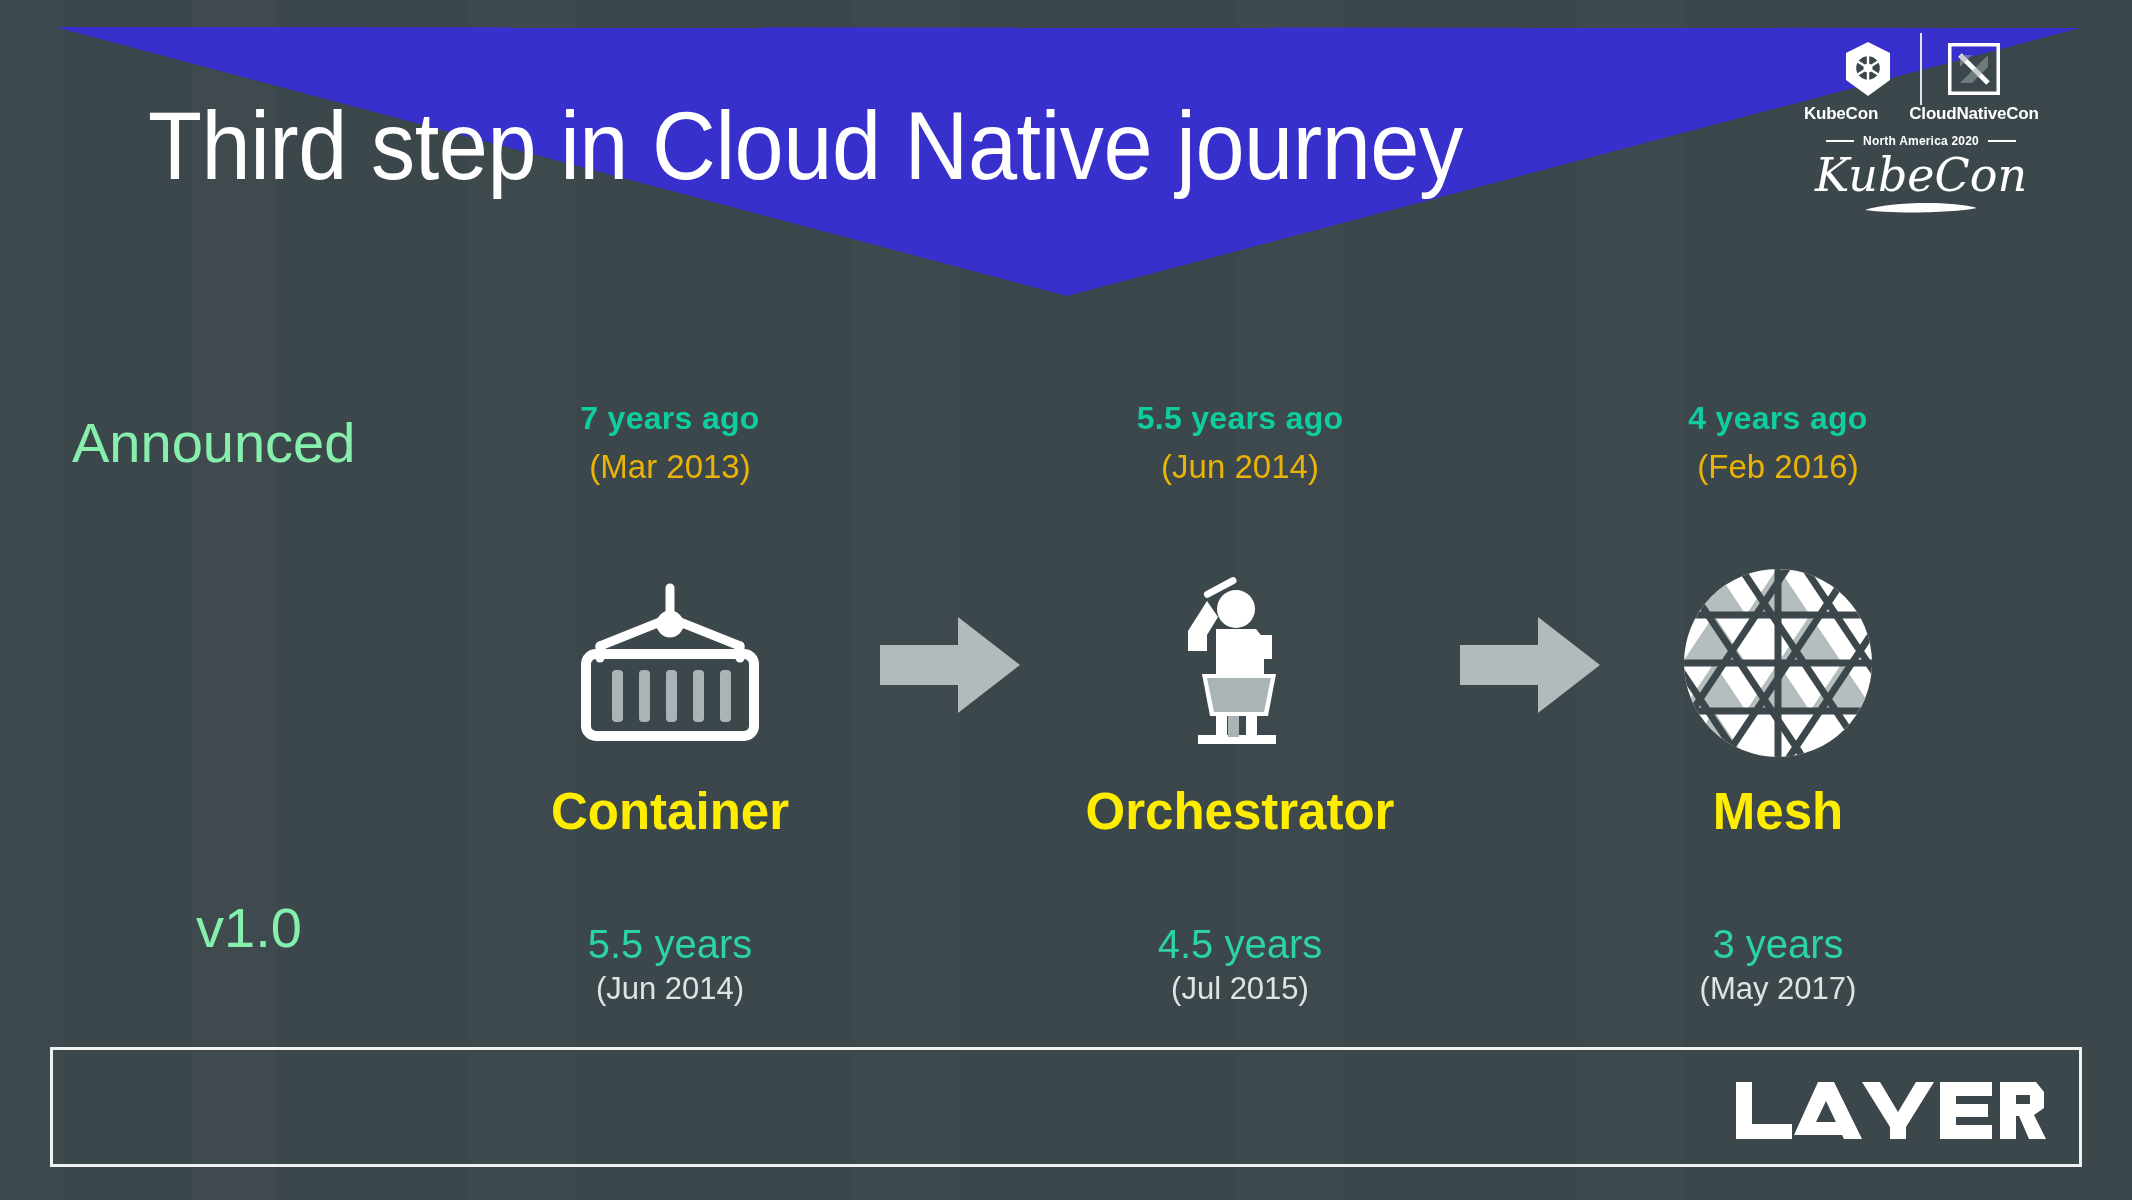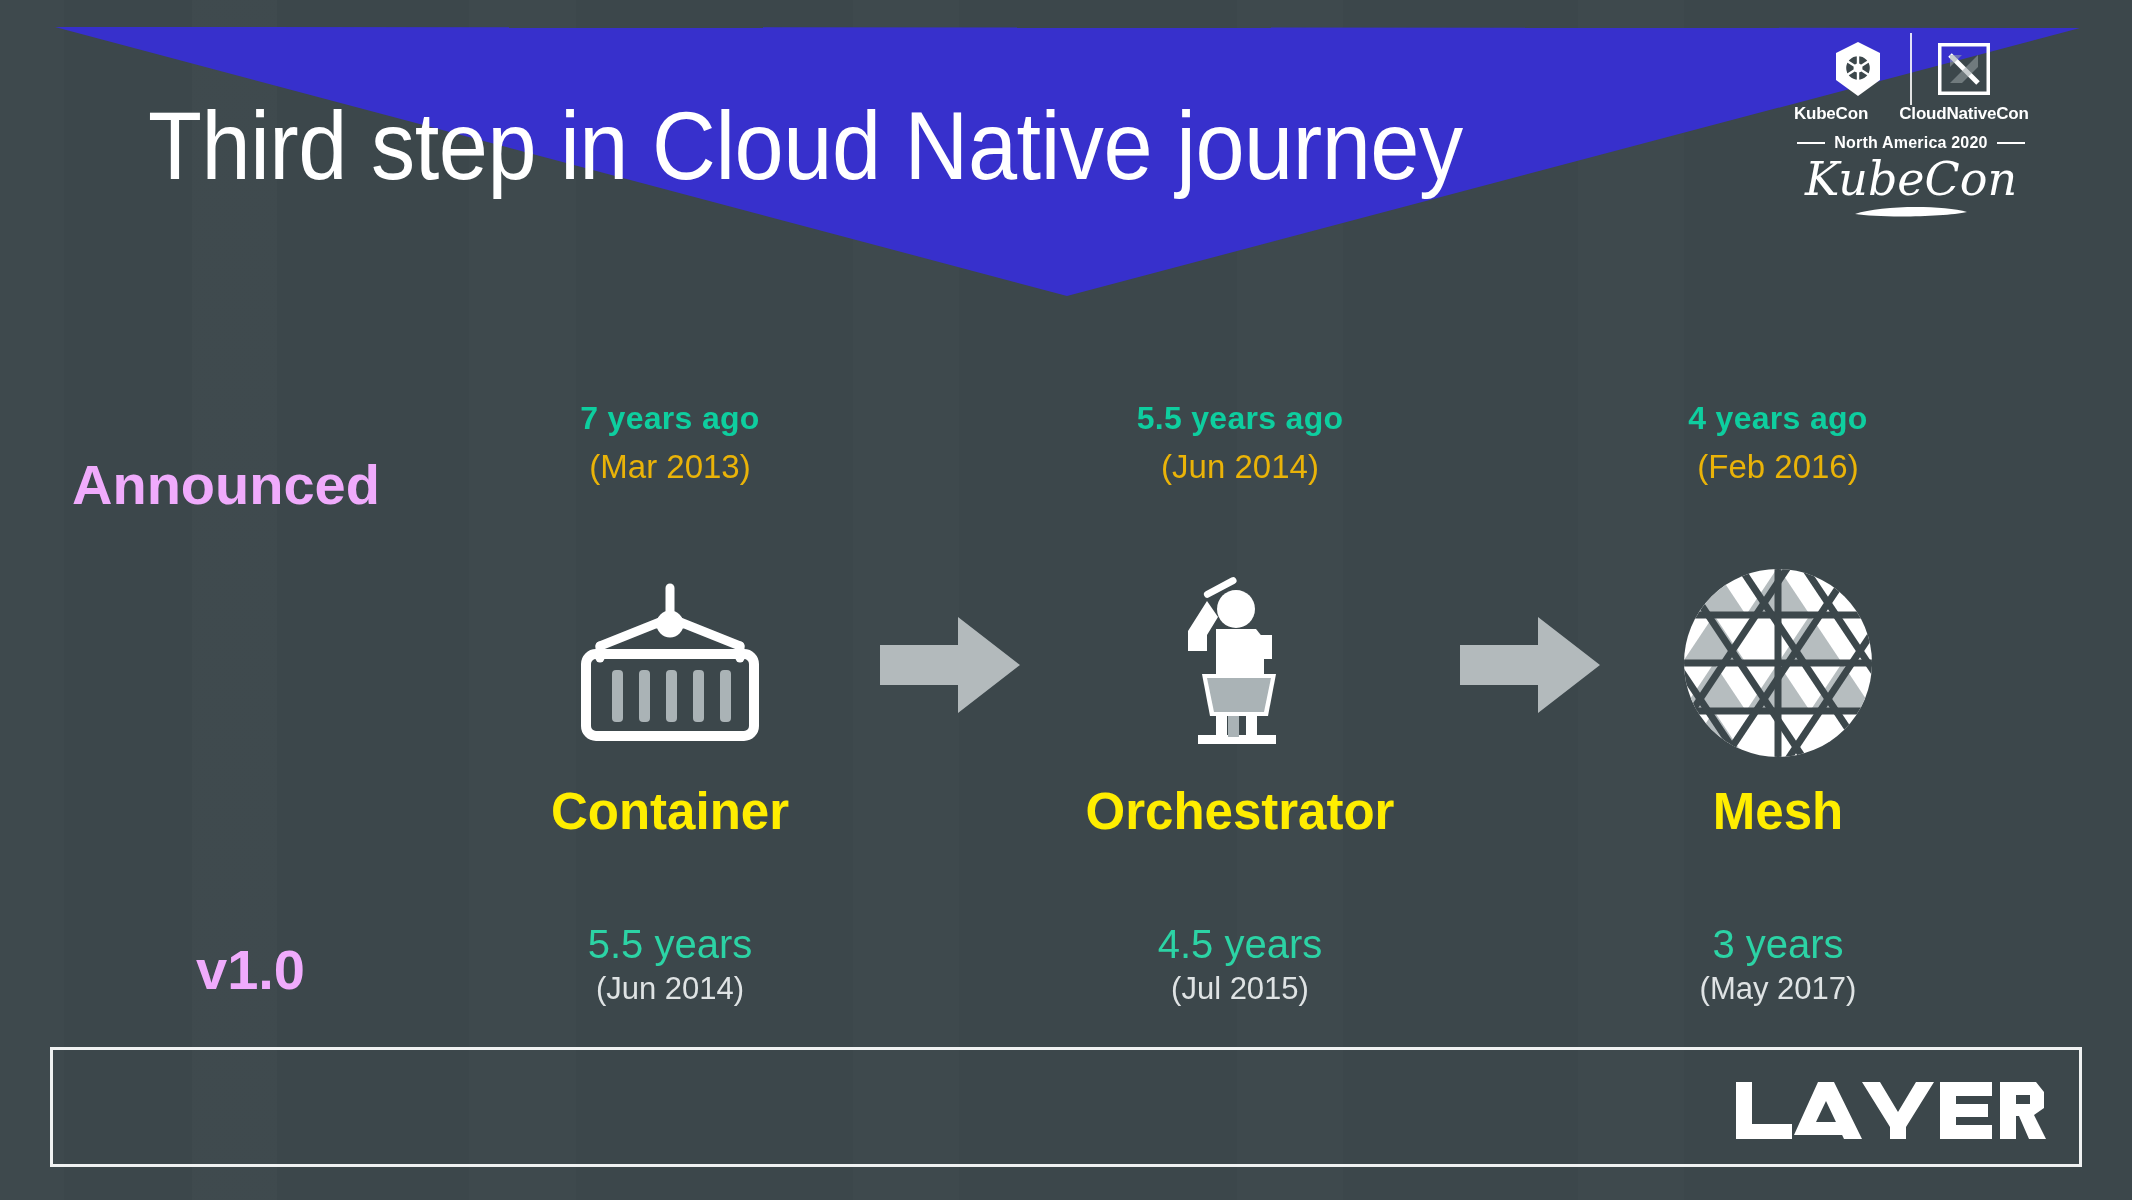--- a/index.html
+++ b/index.html
@@ -54,21 +54,21 @@
     color: #ffffff;
     font-family: "Liberation Sans Narrow", "Liberation Sans", sans-serif;
     letter-spacing: -0.5px;
     white-space: nowrap;
     transform: scaleX(0.92);
     transform-origin: left center;
   }
   
   .kubecon-logo {
     position: absolute;
-    right: 92px;
+    right: 82px;
     top: 40px;
     width: 258px;
     text-align: center;
     color: #ffffff;
   }
   .kc-marks {
     display: flex;
     align-items: center;
     justify-content: center;
     gap: 0;
@@ -98,45 +98,44 @@
   }
   .kc-names .n-left { width: 96px; text-align: center; }
   .kc-names .n-right { width: 150px; text-align: center; }
   .kc-names .n-gap { width: 10px; }
   .kc-sub {
     display: flex;
     align-items: center;
     justify-content: center;
     gap: 9px;
     margin-top: 10px;
-    font-size: 16px;
+    font-size: 12px;
     font-weight: bold;
     letter-spacing: 0.2px;
   }
   .kc-rule { width: 28px; height: 2px; background: #fff; }
   .kc-virtual {
     margin-top: 2px;
     font-size: 46px;
     font-family: "DejaVu Serif", serif;
     font-style: italic;
     font-weight: 400;
     line-height: 1.1;
   }
   .kc-swash {
     width: 120px; height: 16px;
     margin: -4px auto 0 auto;
   }
 
   
   .row-label {
     position: absolute;
-    color: #f0abfc;
-    font-family: "Liberation Sans Narrow", "Liberation Sans", sans-serif;
-    font-weight: 700;
-    margin-top: 42px;
+    color: #86efac;
+    font-family: "Liberation Sans Narrow", "Liberation Sans", sans-serif;
+    font-weight: 400;
   }
   #label-announced { left: 72px; top: 410px; font-size: 56px; }
   #label-v10       { left: 196px; top: 895px; font-size: 56px; }
 
   .col {
     position: absolute;
     width: 420px;
     text-align: center;
   }
   #col-0 { left: 460px; }

